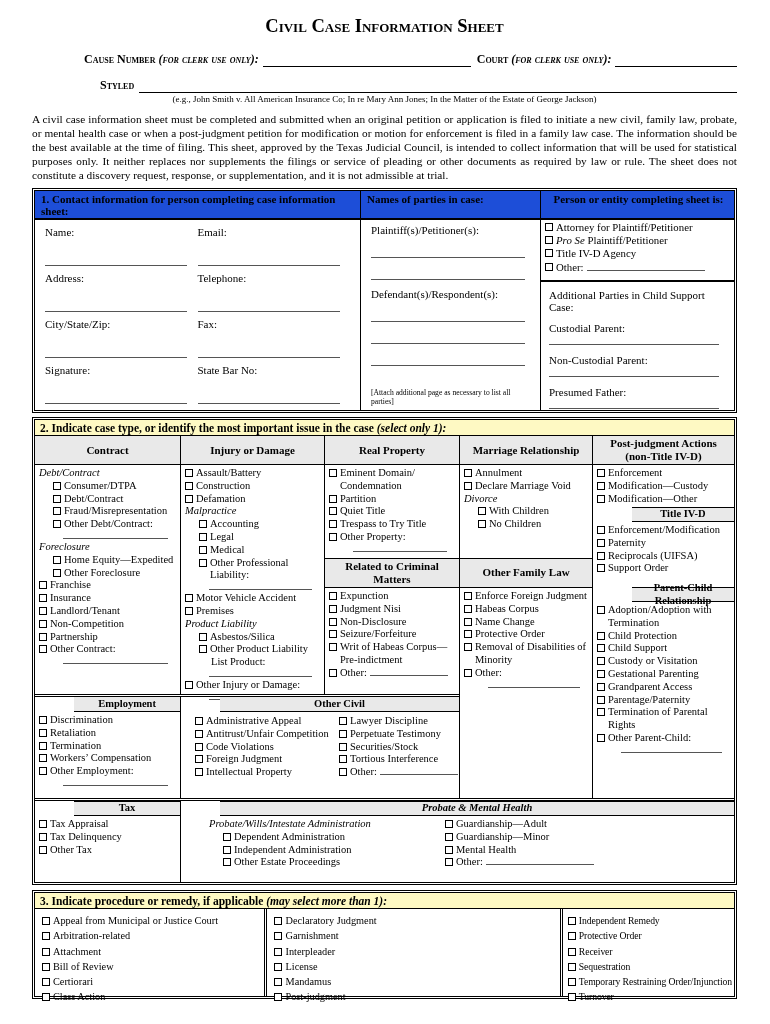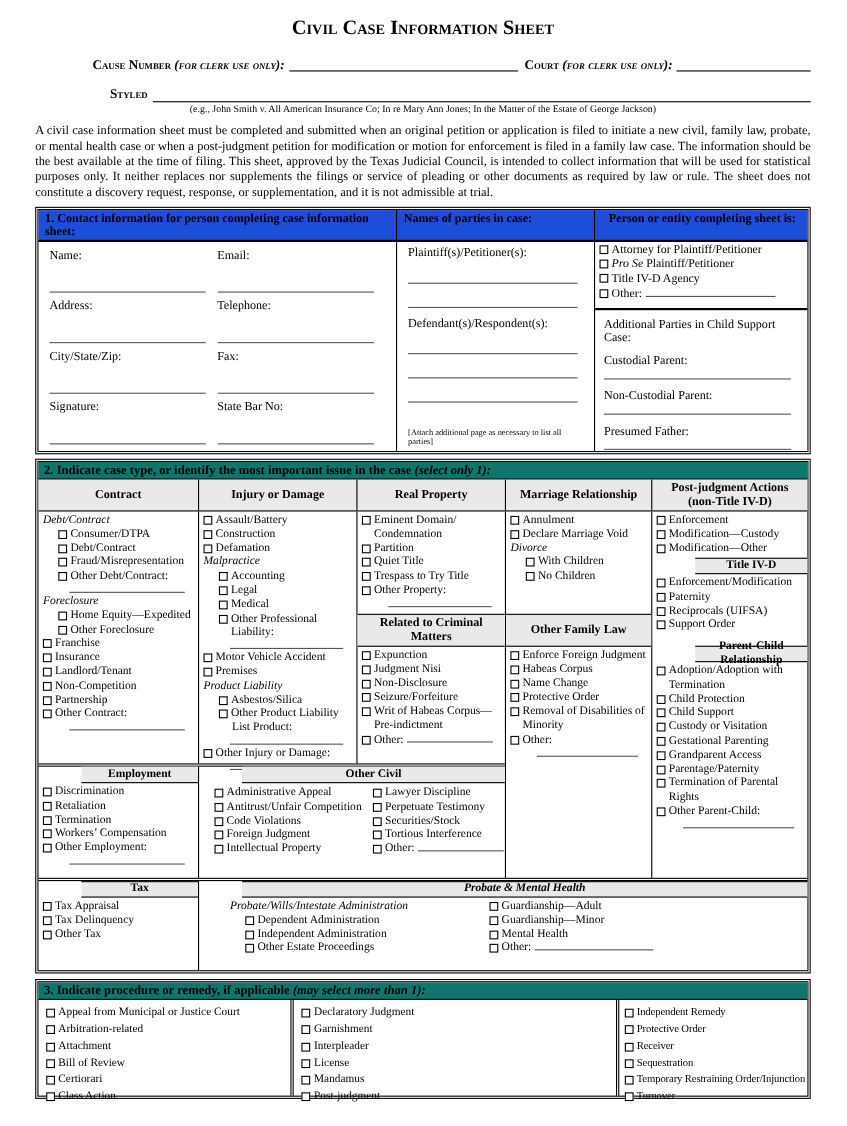--- a/index.html
+++ b/index.html
@@ -4,31 +4,31 @@
 <style>
   * { box-sizing: border-box; margin: 0; padding: 0; }
   body {
     width: 770px; height: 1024px; background: #fff; color: #000;
     font-family: "Liberation Serif", serif; overflow: hidden;
   }
   .page { padding: 12px 33px 0 32px; }
   .title { text-align: center; font-variant: small-caps; font-weight: bold; font-size: 18.5px; margin-top: 4px; }
   .sc  { font-variant: small-caps; font-weight: bold; }
   .scn { font-variant: small-caps; font-weight: bold; font-style: italic; }
-  .row-cause { display: flex; margin: 15px 0 0 52px; font-size: 12px; white-space: nowrap; }
+  .row-cause { display: flex; align-items: flex-end; margin: 15px 0 0 52px; font-size: 12px; white-space: nowrap; }
   .fill { border-bottom: 1px solid #000; height: 13px; }
   .f-cause { width: 208px; margin: 0 6px 0 4px; }
   .f-court { flex: 1; margin-left: 4px; }
   .row-styled { display: flex; align-items: flex-end; margin: 11px 0 0 68px; font-size: 12px; }
   .f-styled { flex: 1; margin-left: 5px; }
   .styled-hint { text-align: center; font-size: 9px; margin-top: 1px; }
   .intro { font-size: 11.3px; text-align: justify; line-height: 1.24; margin-top: 8px; }
 
   .sec { border: 3px double #000; }
-  .bar { background: #0f766e; border-bottom: 1px solid #000; font-size: 11.5px; font-weight: bold; padding: 2px 5px 1px 5px; }
+  .bar { background: #fef9c3; border-bottom: 1px solid #000; font-size: 11.5px; font-weight: bold; padding: 2px 5px 1px 5px; }
   .bar i { font-weight: bold; }
 
   
   .s1 { margin-top: 6px; }
   .s1-head { display: grid; grid-template-columns: 326px 180px 1fr; background: #1d4ed8; border-bottom: 2px solid #000; font-size: 11px; font-weight: bold; }
   .s1-head > div { padding: 2px 4px 1px 6px; border-right: 1px solid #000; }
   .s1-head > div:last-child { border-right: none; text-align: center; }
   .s1-body { display: grid; grid-template-columns: 326px 180px 1fr; height: 190px; font-size: 11px; }
   .s1-col { border-right: 1px solid #000; }
   .s1-col:last-child { border-right: none; }

